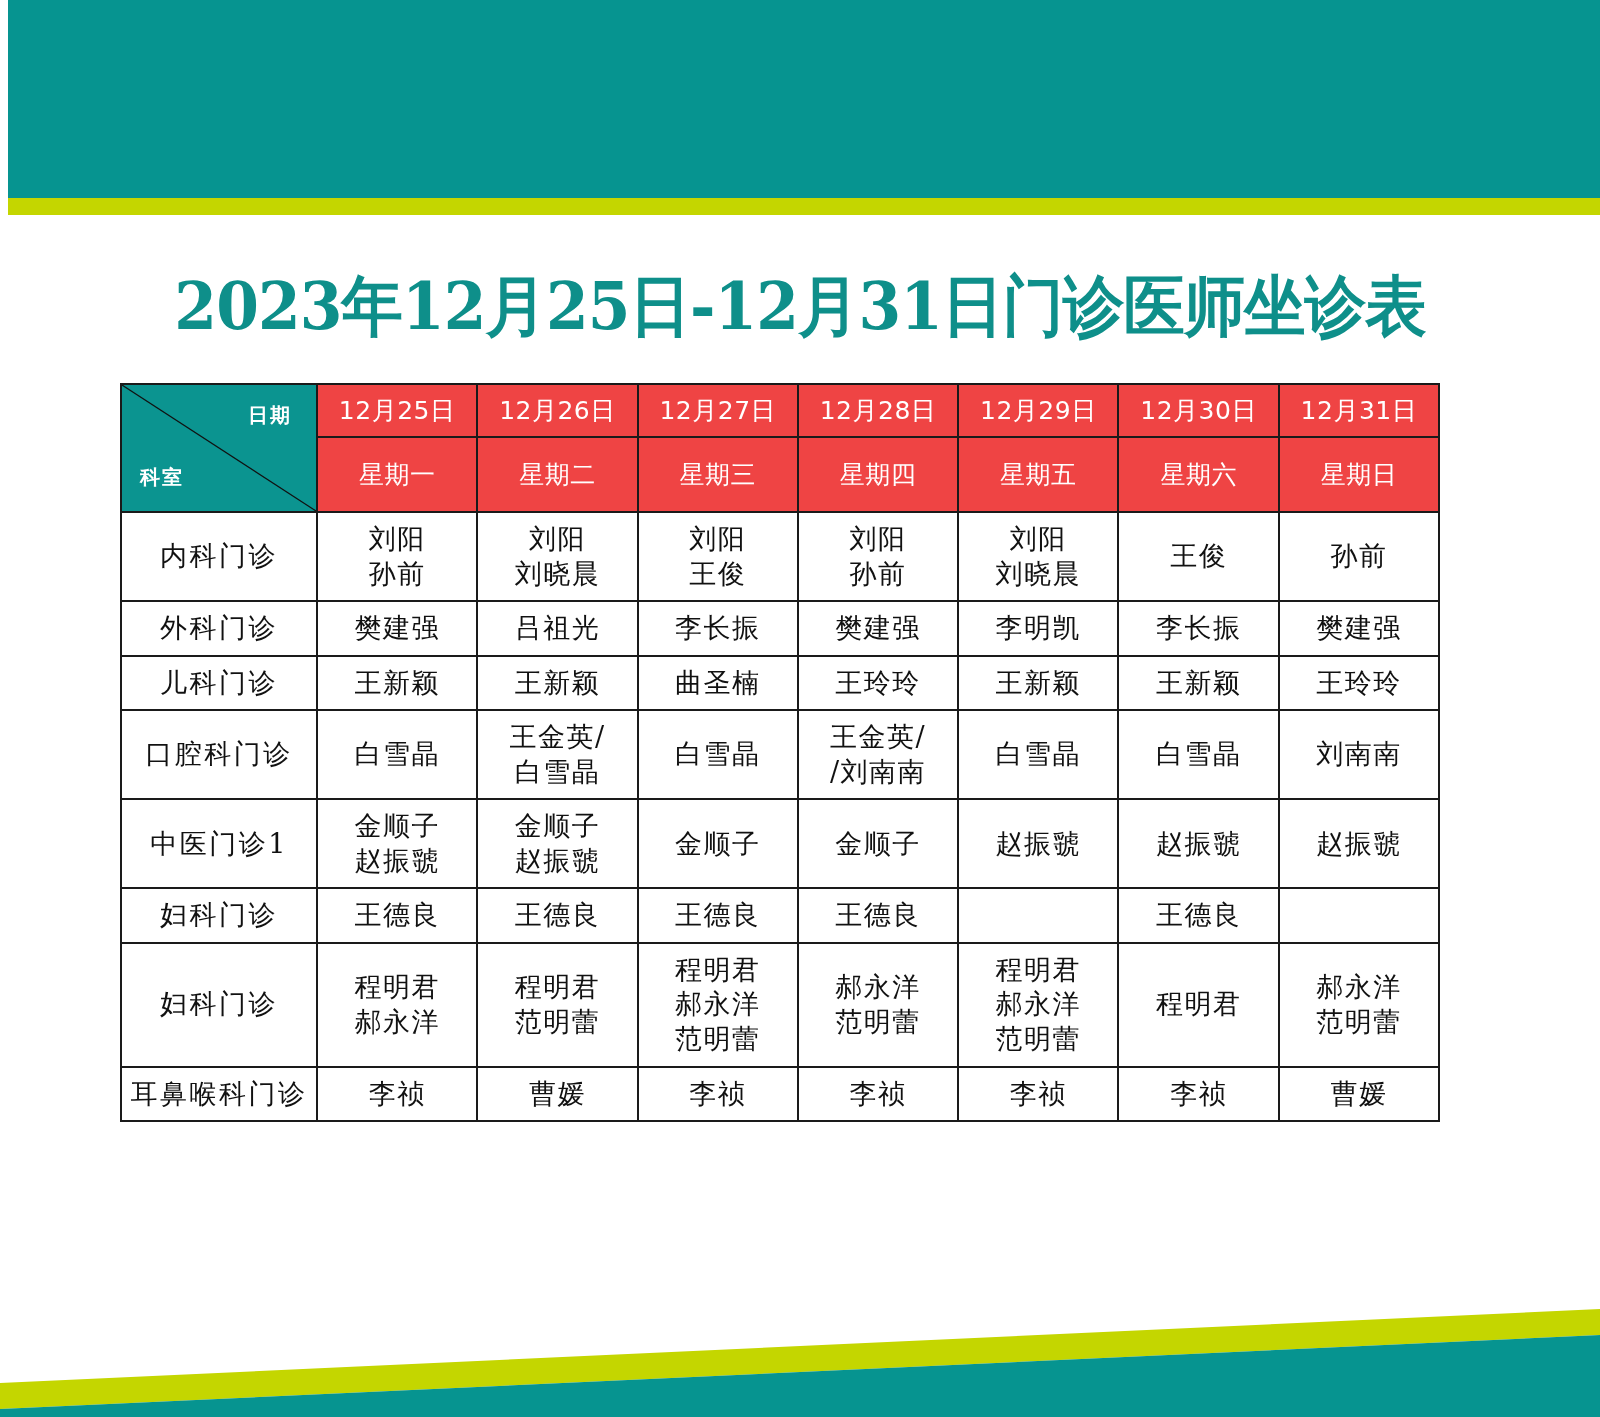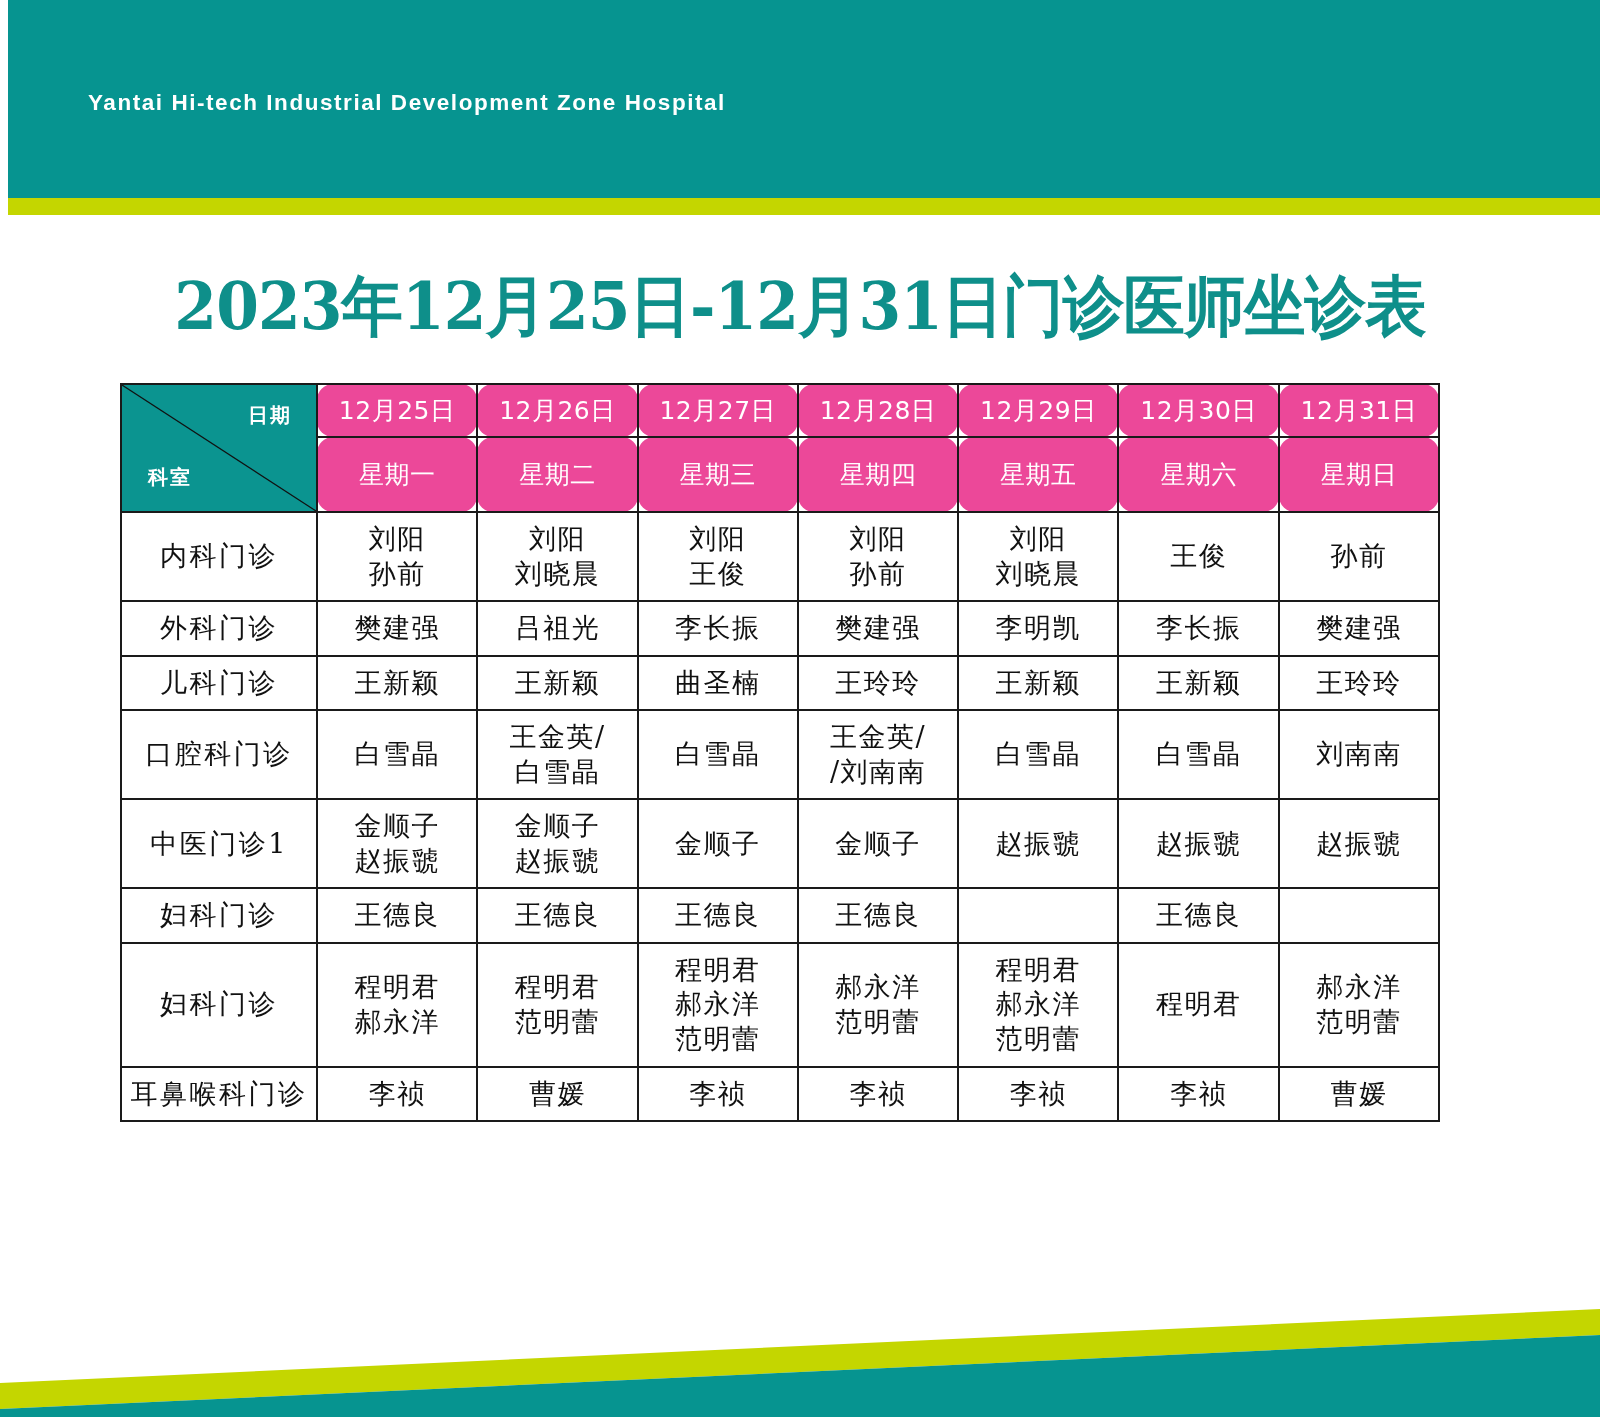--- a/index.html
+++ b/index.html
@@ -86,27 +86,26 @@
     text-align: center;
     vertical-align: middle;
     font-weight: normal;
   }
 
   col.dept-col { width: 196px; }
   col.day-col  { width: 160.3px; }
 
   
   .hdr {
-    background: #ec4899;
+    background: #ef4444;
     color: #ffffff;
     font-family: "DejaVu Sans", "Liberation Sans", sans-serif;
     font-size: 25px;
     font-weight: 700;
     letter-spacing: 0.5px;
-    border-radius: 16px;
   }
   .hdr-date { height: 53px; }
   .hdr-week { height: 75px; }
 
   
   #corner-cell {
     background: #0b9490;
     position: relative;
     padding: 0;
     overflow: hidden;
@@ -120,21 +119,21 @@
   }
   .corner-label {
     position: absolute;
     color: #ffffff;
     font-family: "DejaVu Sans", "Liberation Sans", sans-serif;
     font-size: 20px;
     font-weight: 700;
     letter-spacing: 2px;
   }
   #corner-date-label { top: 17px; right: 24px; }
-  #corner-dept-label { bottom: 20px; left: 26px; }
+  #corner-dept-label { bottom: 20px; left: 18px; }
 
   
   .body-cell {
     background: #ffffff;
     color: #111111;
     font-family: "DejaVu Serif", "Liberation Serif", serif;
     font-size: 27px;
     line-height: 1.28;
     padding: 9px 2px;
     letter-spacing: 1.5px;
@@ -151,21 +150,20 @@
     height: 200px;
   }
 </style>
 </head>
 <body>
 
 <div id="top-banner"></div>
 <div id="banner-stripe"></div>
 
 <div id="logo-block">
-  <div id="logo-en">Yantai Hi-tech Industrial Development Zone Hospital</div>
 </div>
 
 <div id="page-title">2023年12月25日-12月31日门诊医师坐诊表</div>
 
 <table id="schedule-table">
   <colgroup>
     <col class="dept-col">
     <col class="day-col">
       <col class="day-col">
       <col class="day-col">

